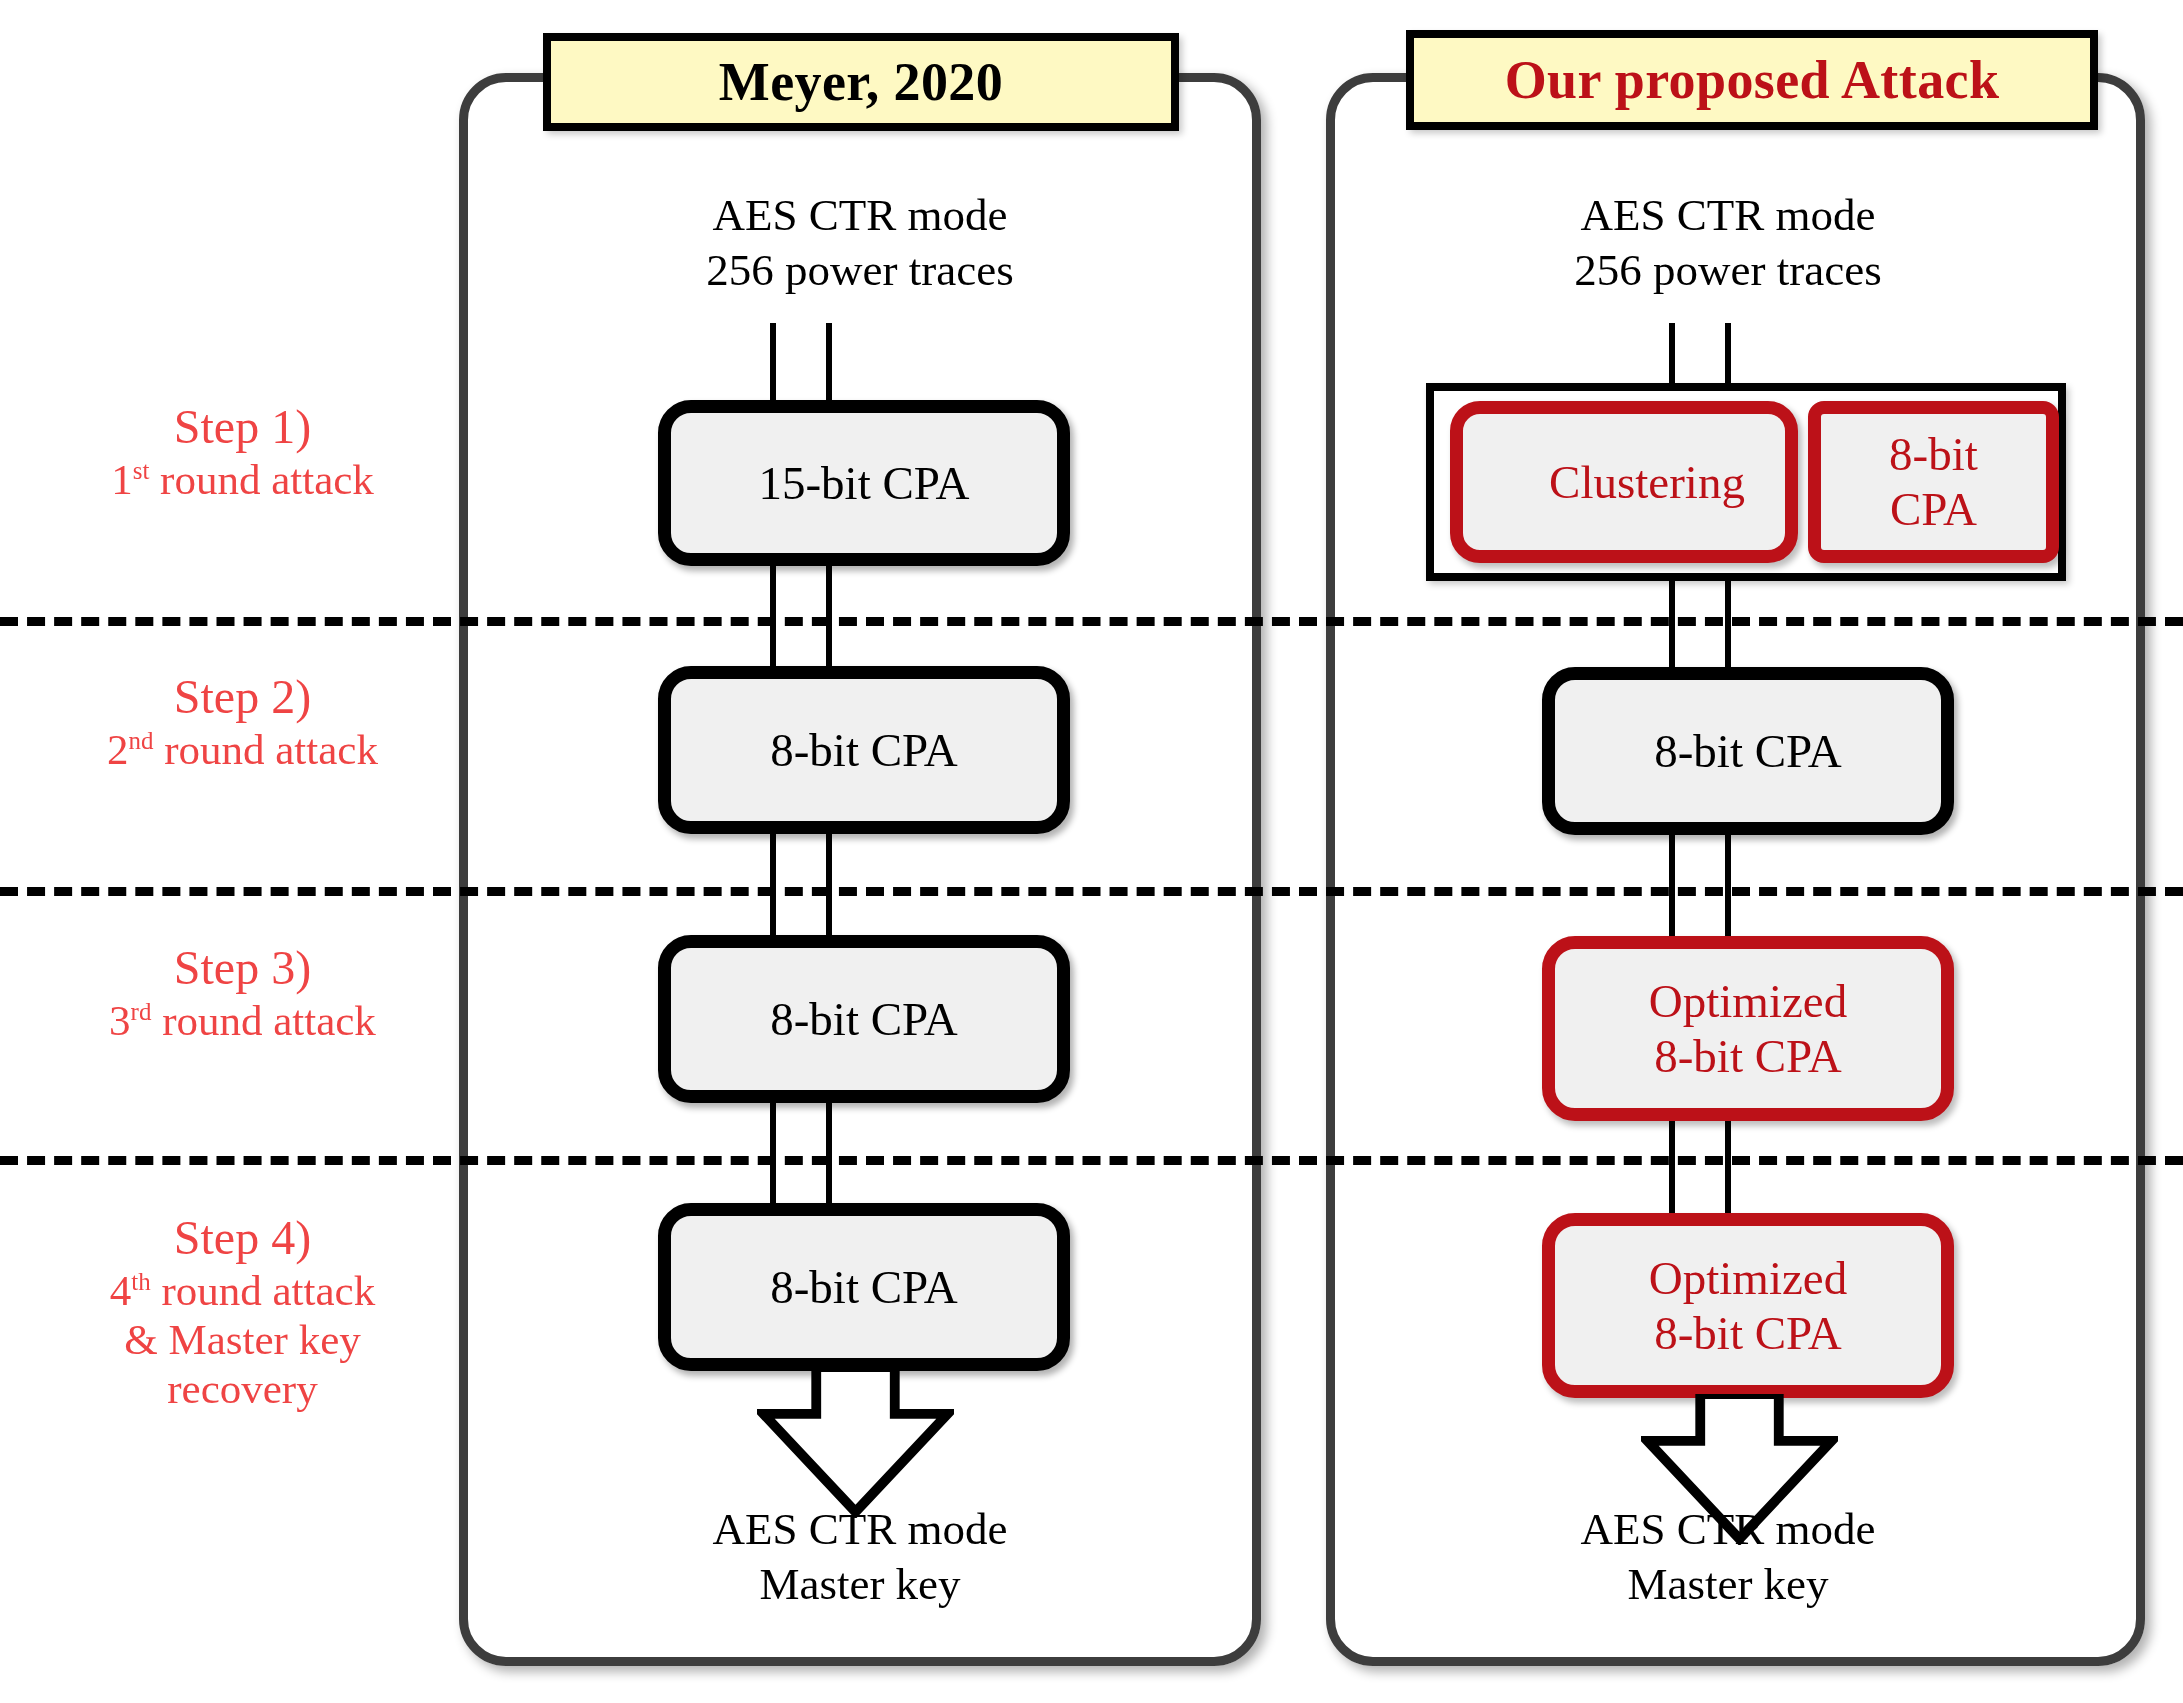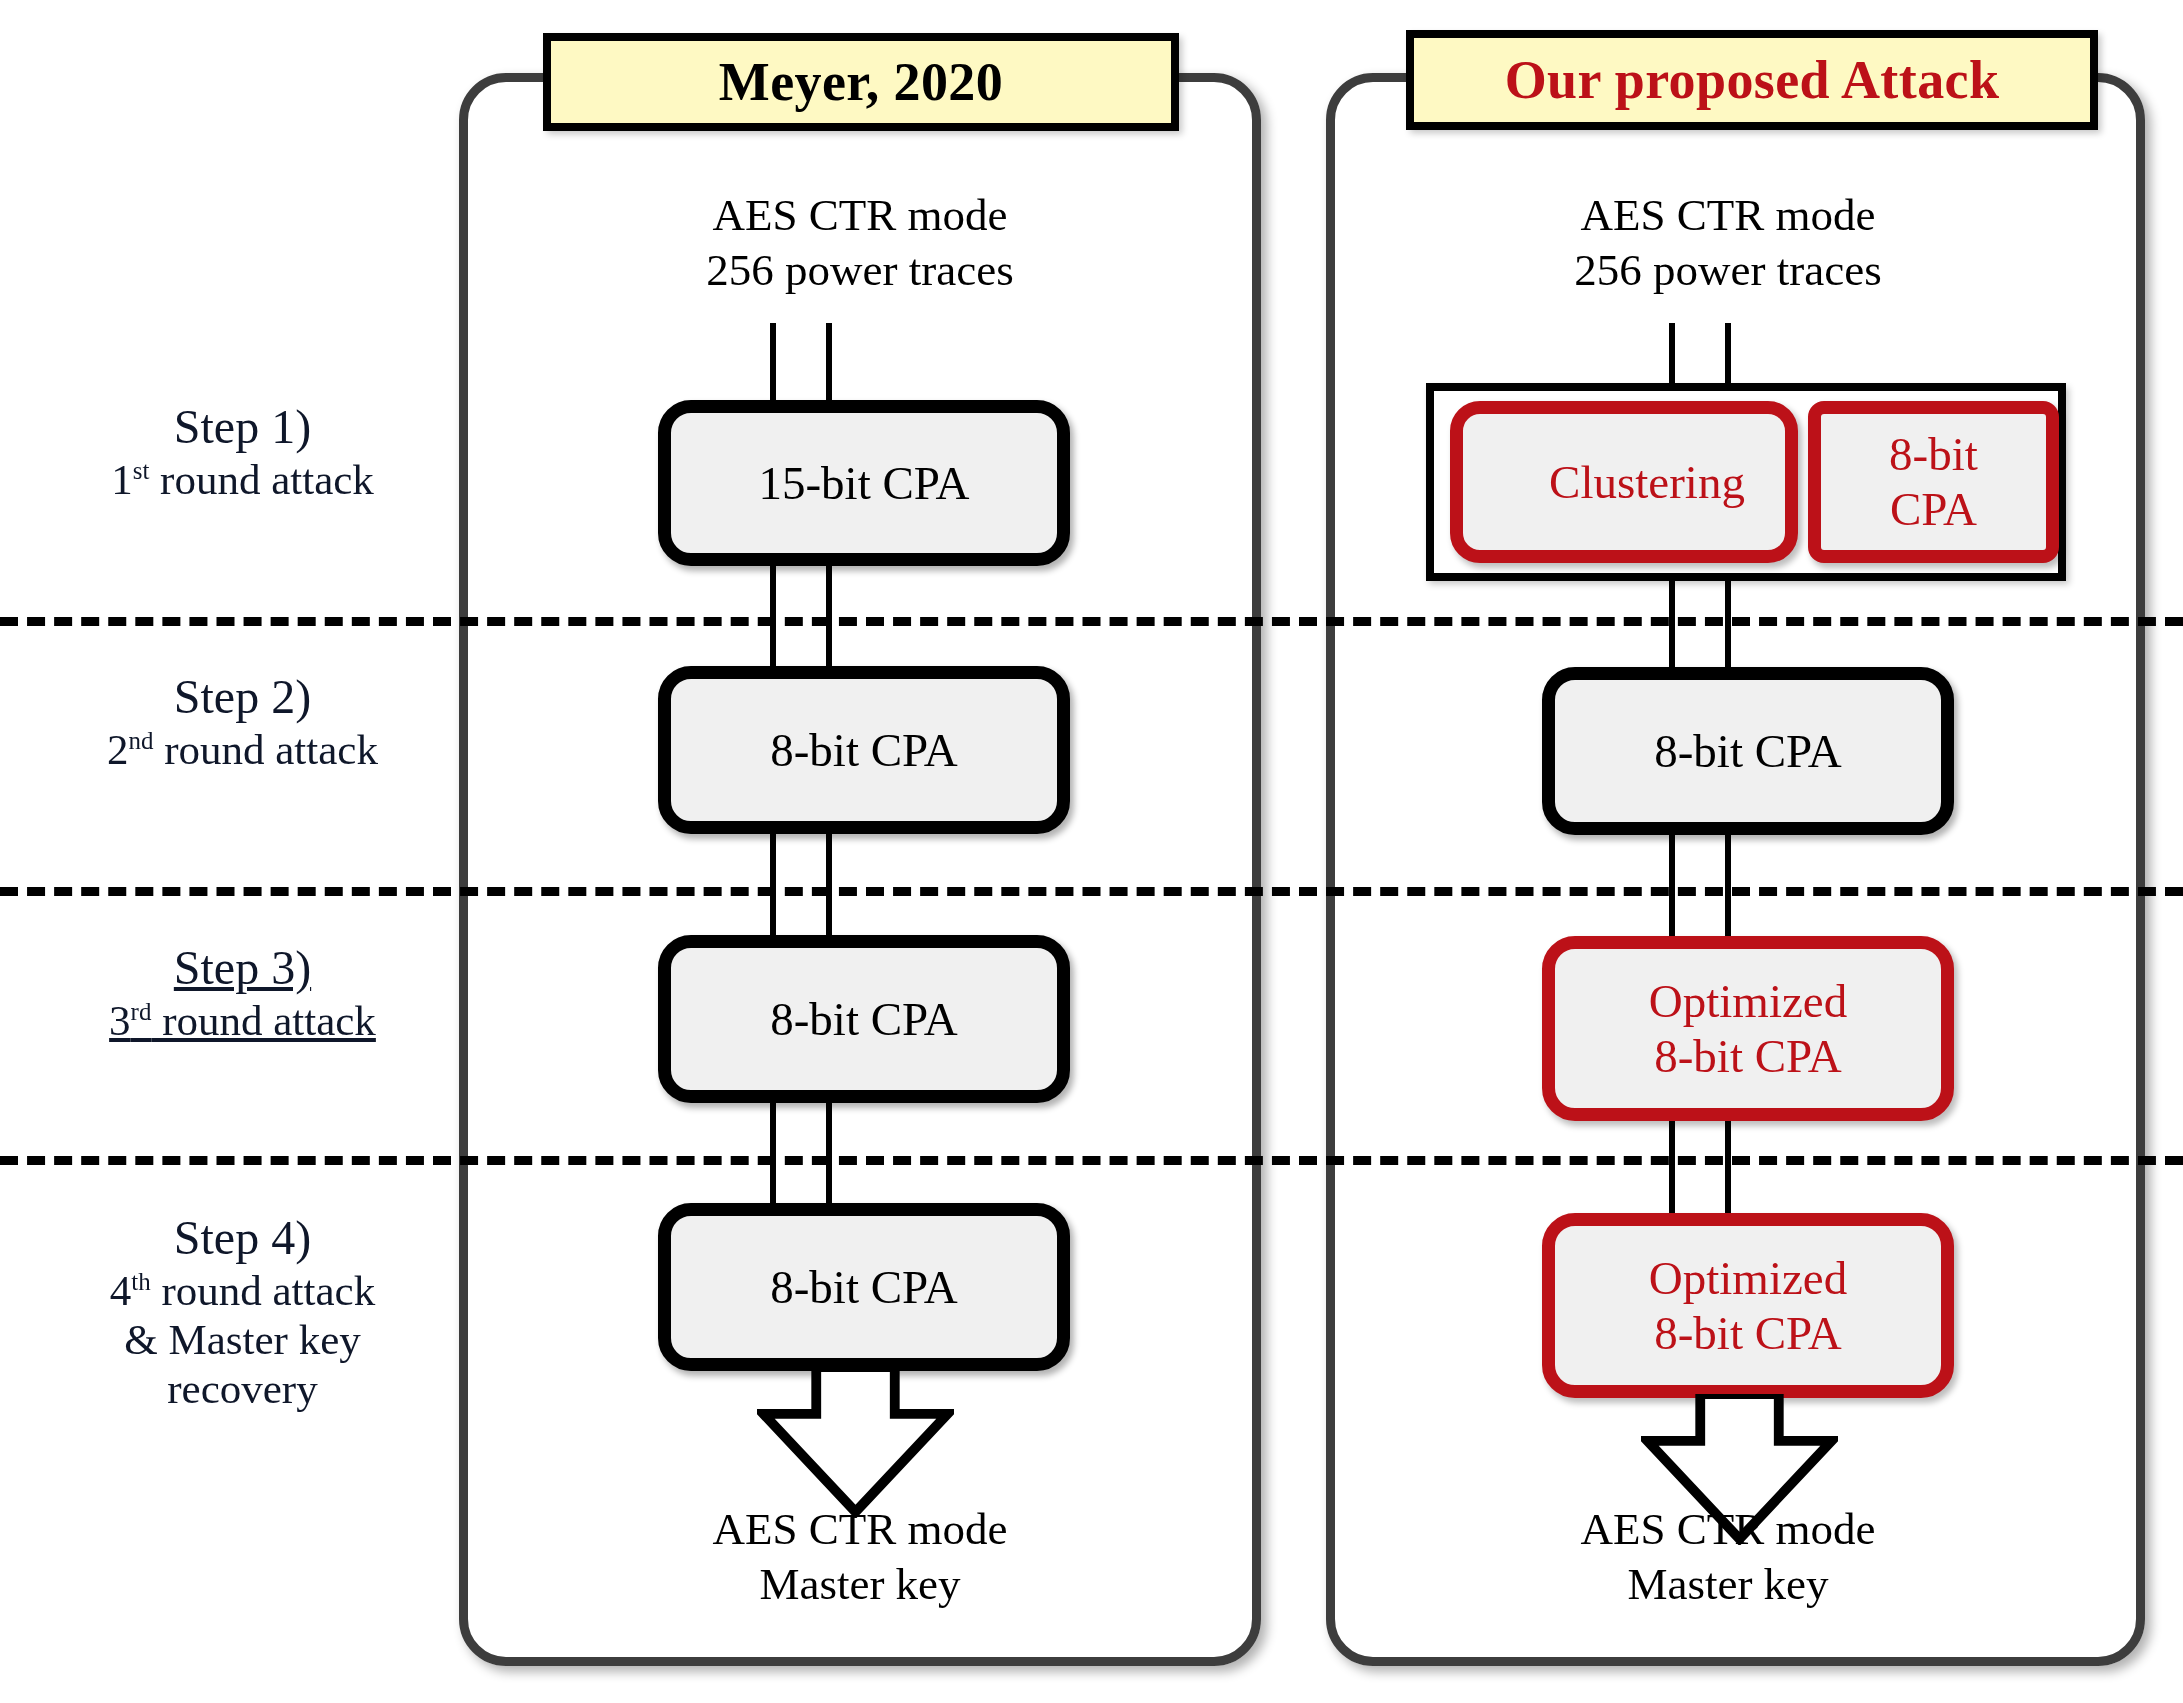--- a/index.html
+++ b/index.html
@@ -16,21 +16,21 @@
     height: 1703px;
     background: #ffffff;
     overflow: hidden;
   }
 
   
   .step-label {
     position: absolute;
     left: 23px;
     width: 439px;
-    color: #0f172a;
+    color: #ef4444;
     text-align: center;
     line-height: 1.14;
   }
   .step-head {
     font-size: 48px;
     white-space: nowrap;
   }
   .step-sub {
     font-size: 43px;
     white-space: nowrap;
@@ -160,21 +160,21 @@
   <div class="step-label" style="top:400px;">
     <div class="step-head">Step 1)</div>
     <div class="step-sub"><span>1</span><sup>st</sup><span> round attack</span></div>
   </div>
 
   <div class="step-label" style="top:670px;">
     <div class="step-head">Step 2)</div>
     <div class="step-sub"><span>2</span><sup>nd</sup><span> round attack</span></div>
   </div>
 
-  <div class="step-label" style="top:941px;text-decoration:underline;">
+  <div class="step-label" style="top:941px;">
     <div class="step-head">Step 3)</div>
     <div class="step-sub"><span>3</span><sup>rd</sup><span> round attack</span></div>
   </div>
 
   <div class="step-label" style="top:1211px;">
     <div class="step-head">Step 4)</div>
     <div class="step-sub"><span>4</span><sup>th</sup><span> round attack</span></div>
     <div class="step-sub">&amp; Master key</div>
     <div class="step-sub">recovery</div>
   </div>

